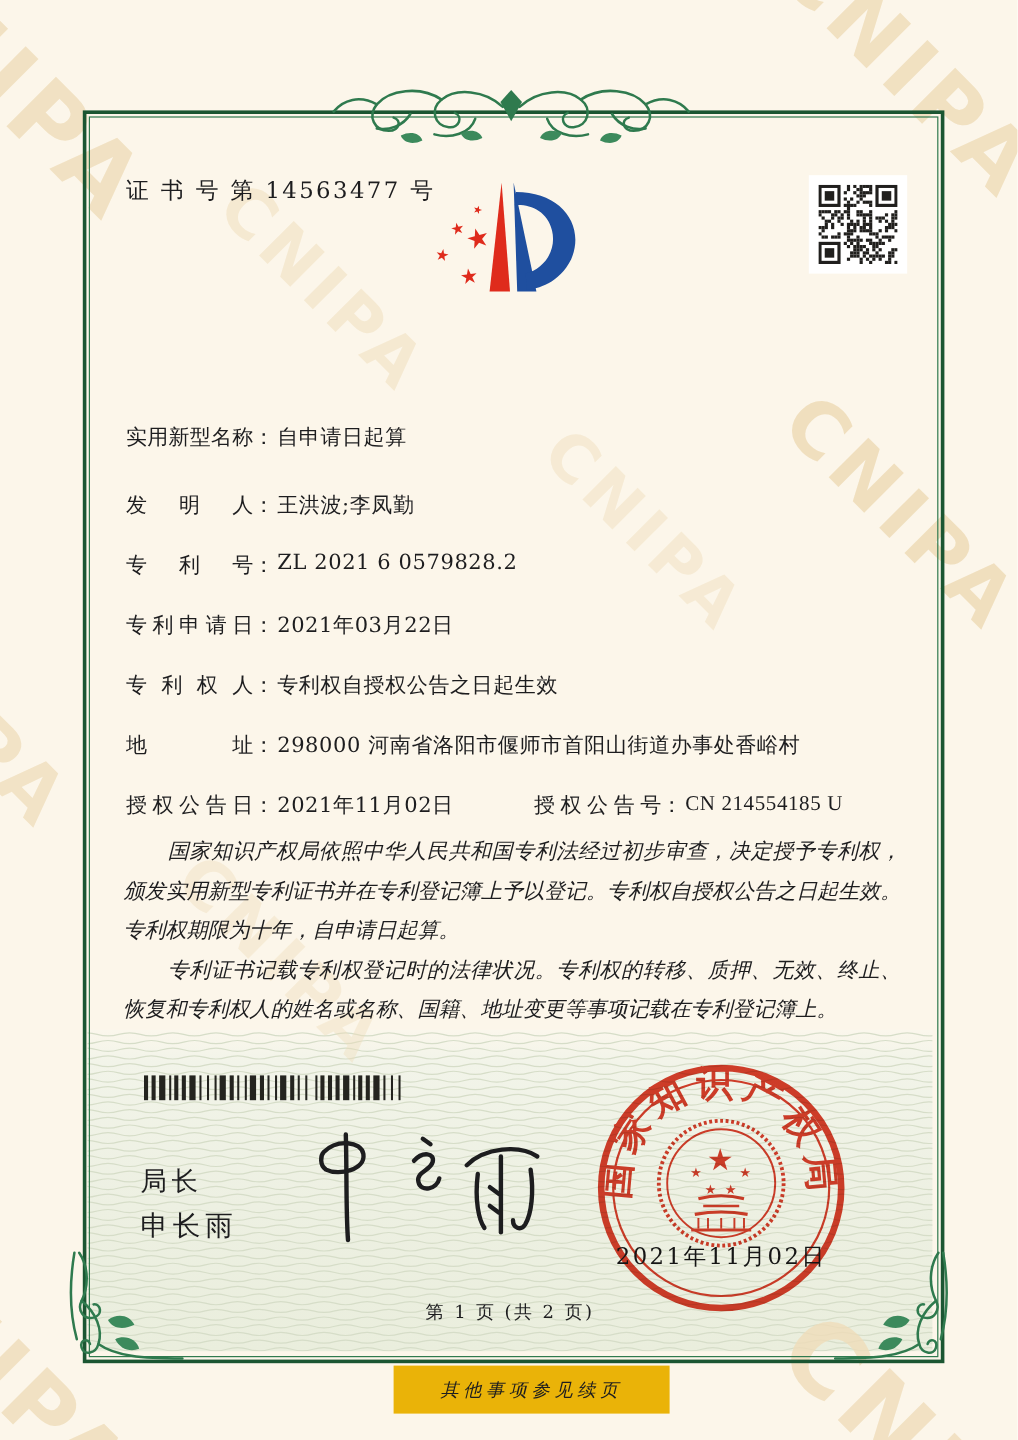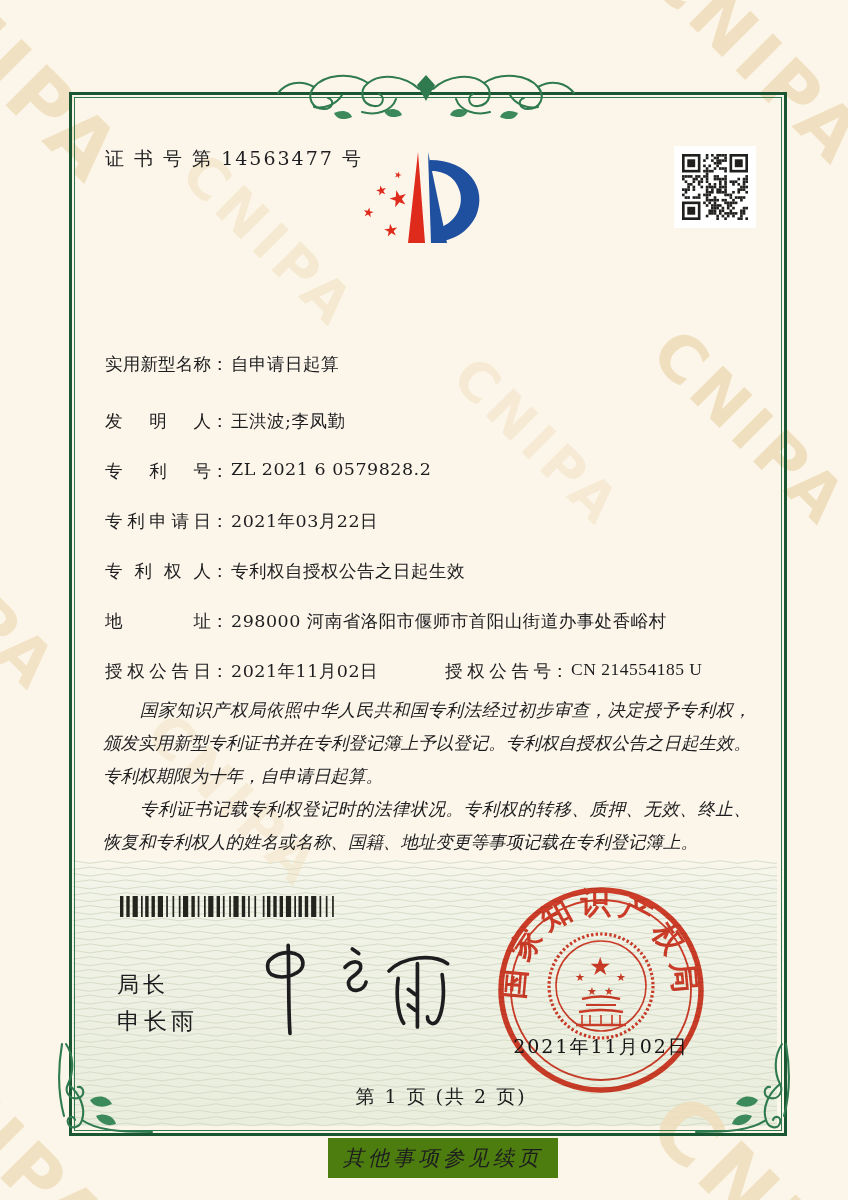--- a/index.html
+++ b/index.html
@@ -73,26 +73,26 @@
   .seal-arc-text{
     font-family:"DejaVu Serif","Liberation Serif",serif; font-weight:bold;
     font-size:30px; letter-spacing:7px; fill:var(--seal-red,#d6301c);
   }
   .seal-date{
     position:absolute; left:501px; top:1034px; width:200px; text-align:center;
     font-size:19px; letter-spacing:2px; color:#151515; z-index:4;
   }
   .page-ind{
     position:absolute; left:69px; top:1084px; width:712px; text-align:center;
-    font-size:19px; letter-spacing:2px; z-index:3;margin-left:16px;
+    font-size:15px; letter-spacing:2px; z-index:3;
   }
   .cont-note{
     position:absolute; left:328px; top:1138px; width:230px; height:40px; z-index:3;
-    background:#4d7c0f; display:flex; align-items:center; justify-content:center;
-    font-size:21px; font-style:italic; letter-spacing:4px;
+    background:#eab308; display:flex; align-items:center; justify-content:center;
+    font-size:15px; font-style:italic; letter-spacing:4px;
   }
   .logo text, .seal text.star{font-family:"DejaVu Sans",sans-serif;}
 </style>
 </head>
 <body>
 
 <div class="page">
 
   <span class="wm" style="left:-70px;top:-75px;font-size:80px;opacity:.8;">CNIPA</span>
   <span class="wm" style="left:690px;top:-70px;font-size:72px;opacity:.85;">CNIPA</span>

